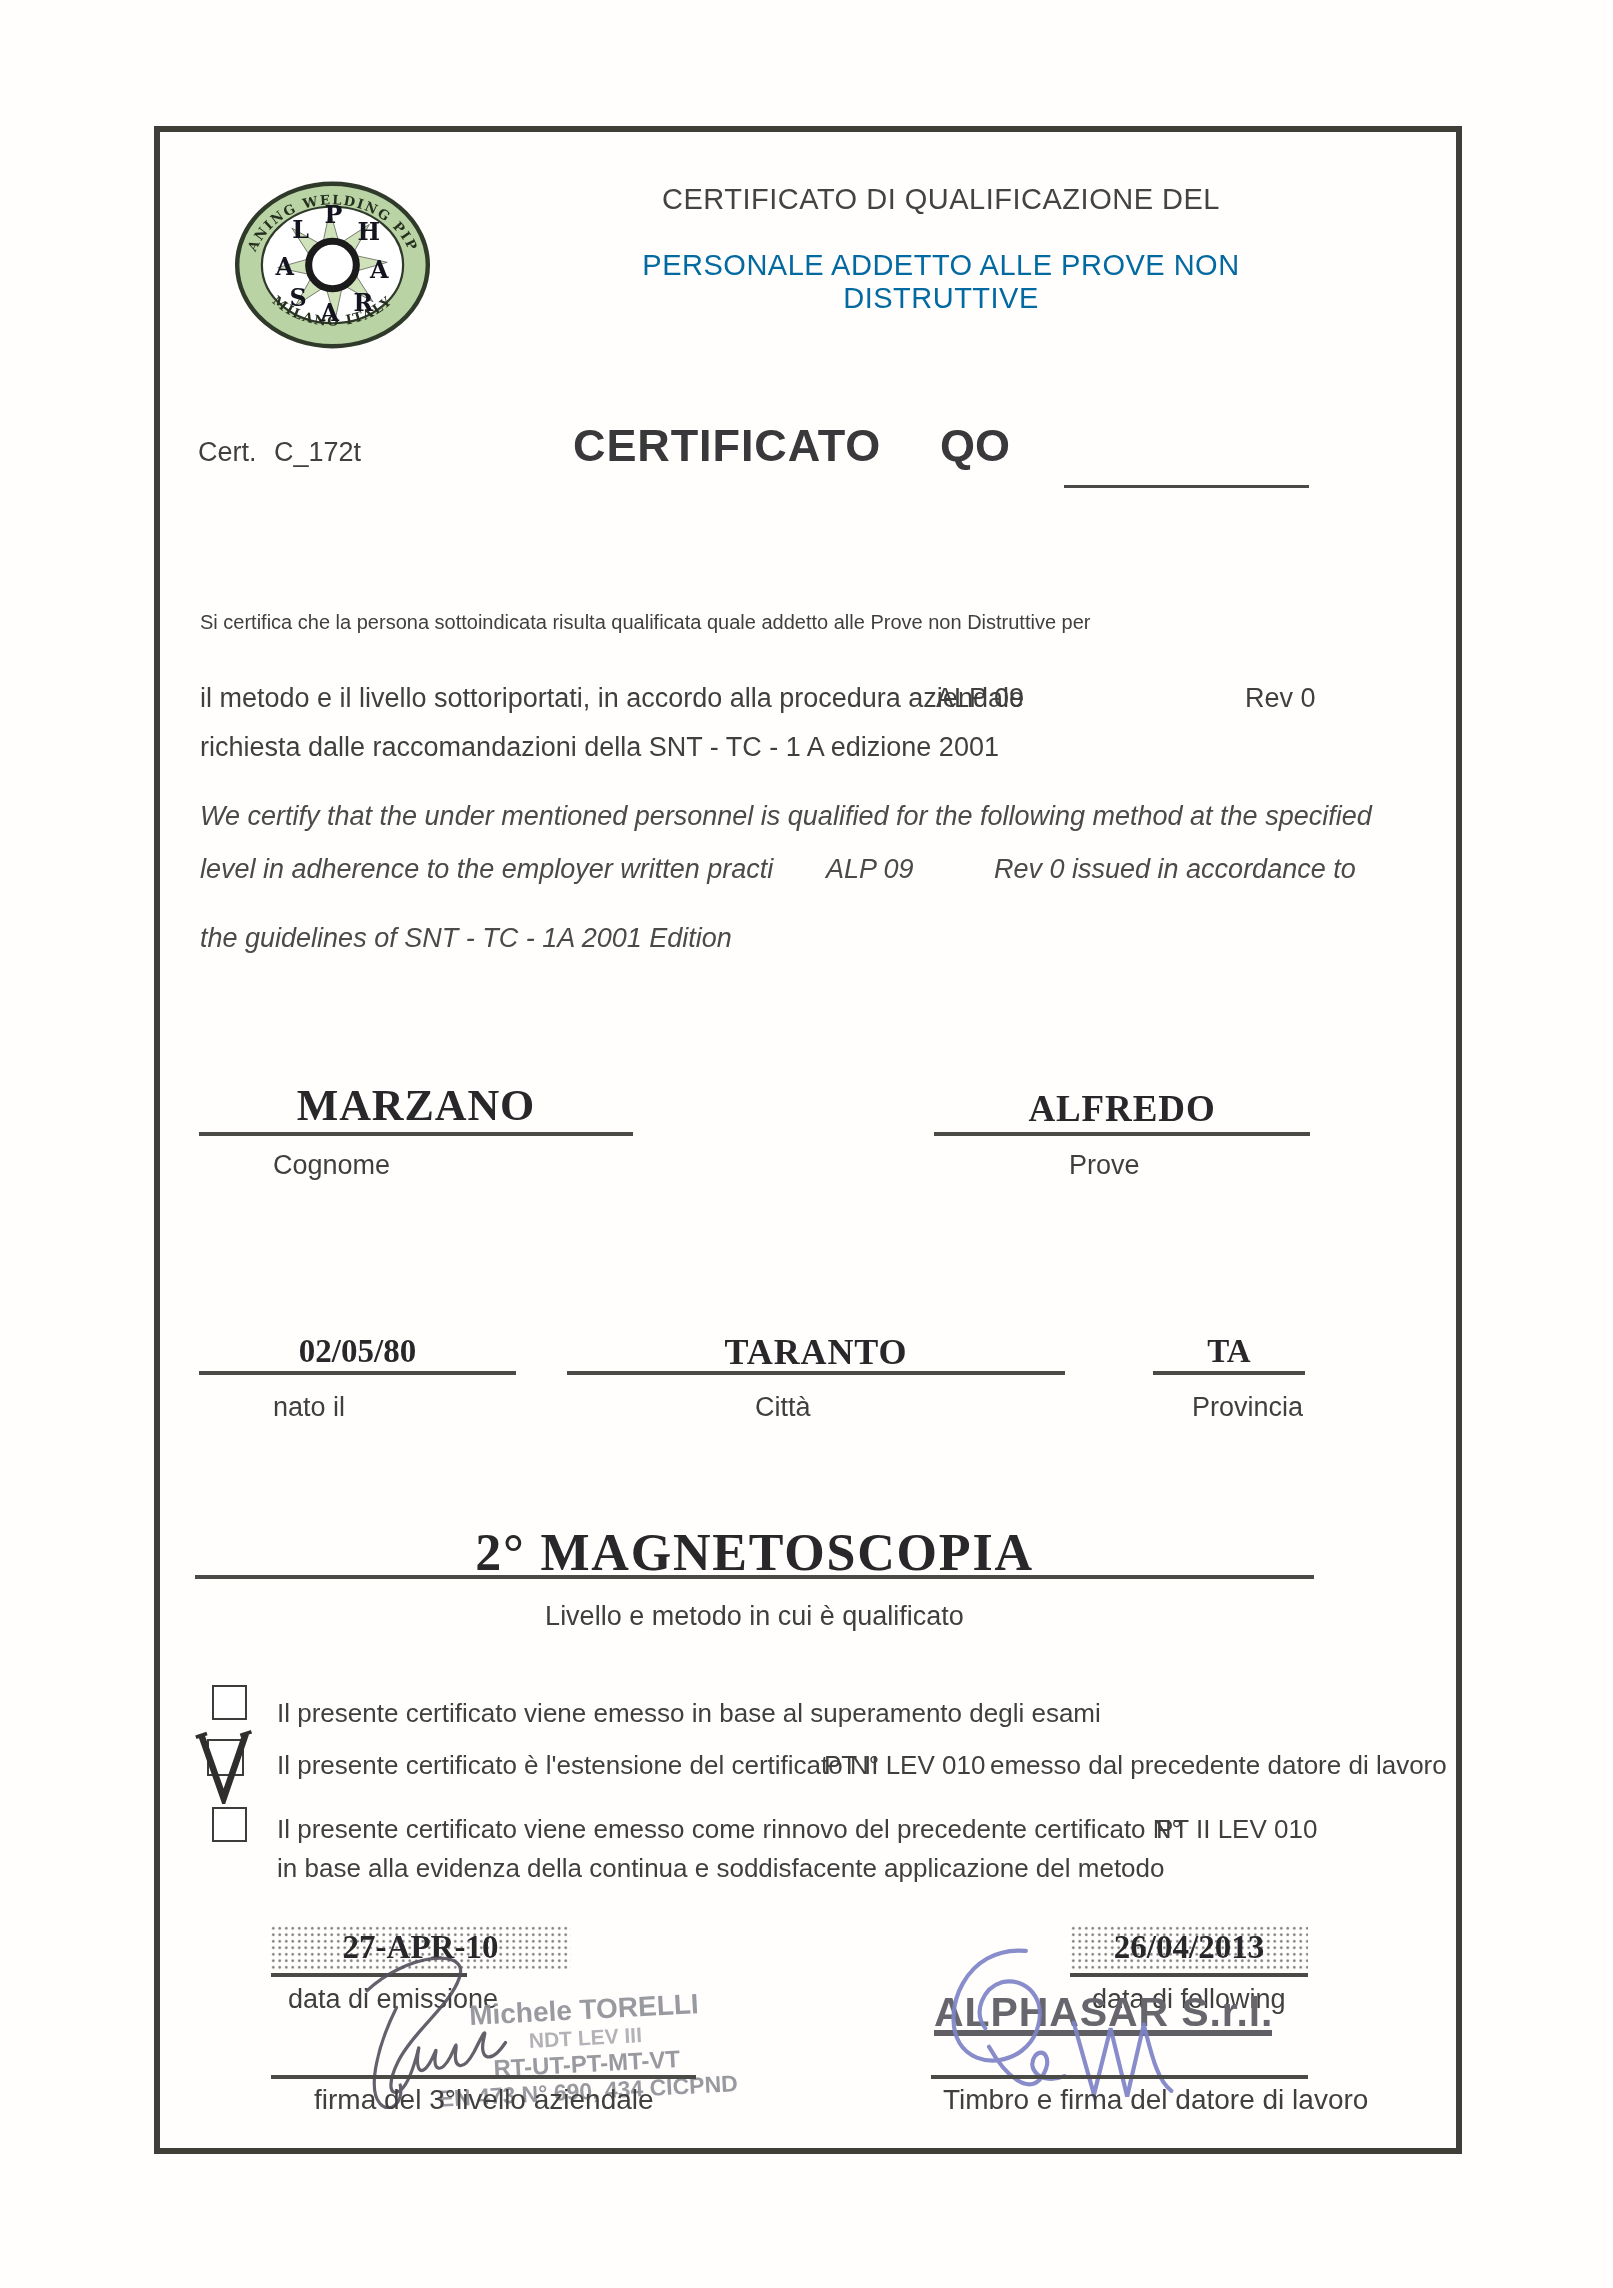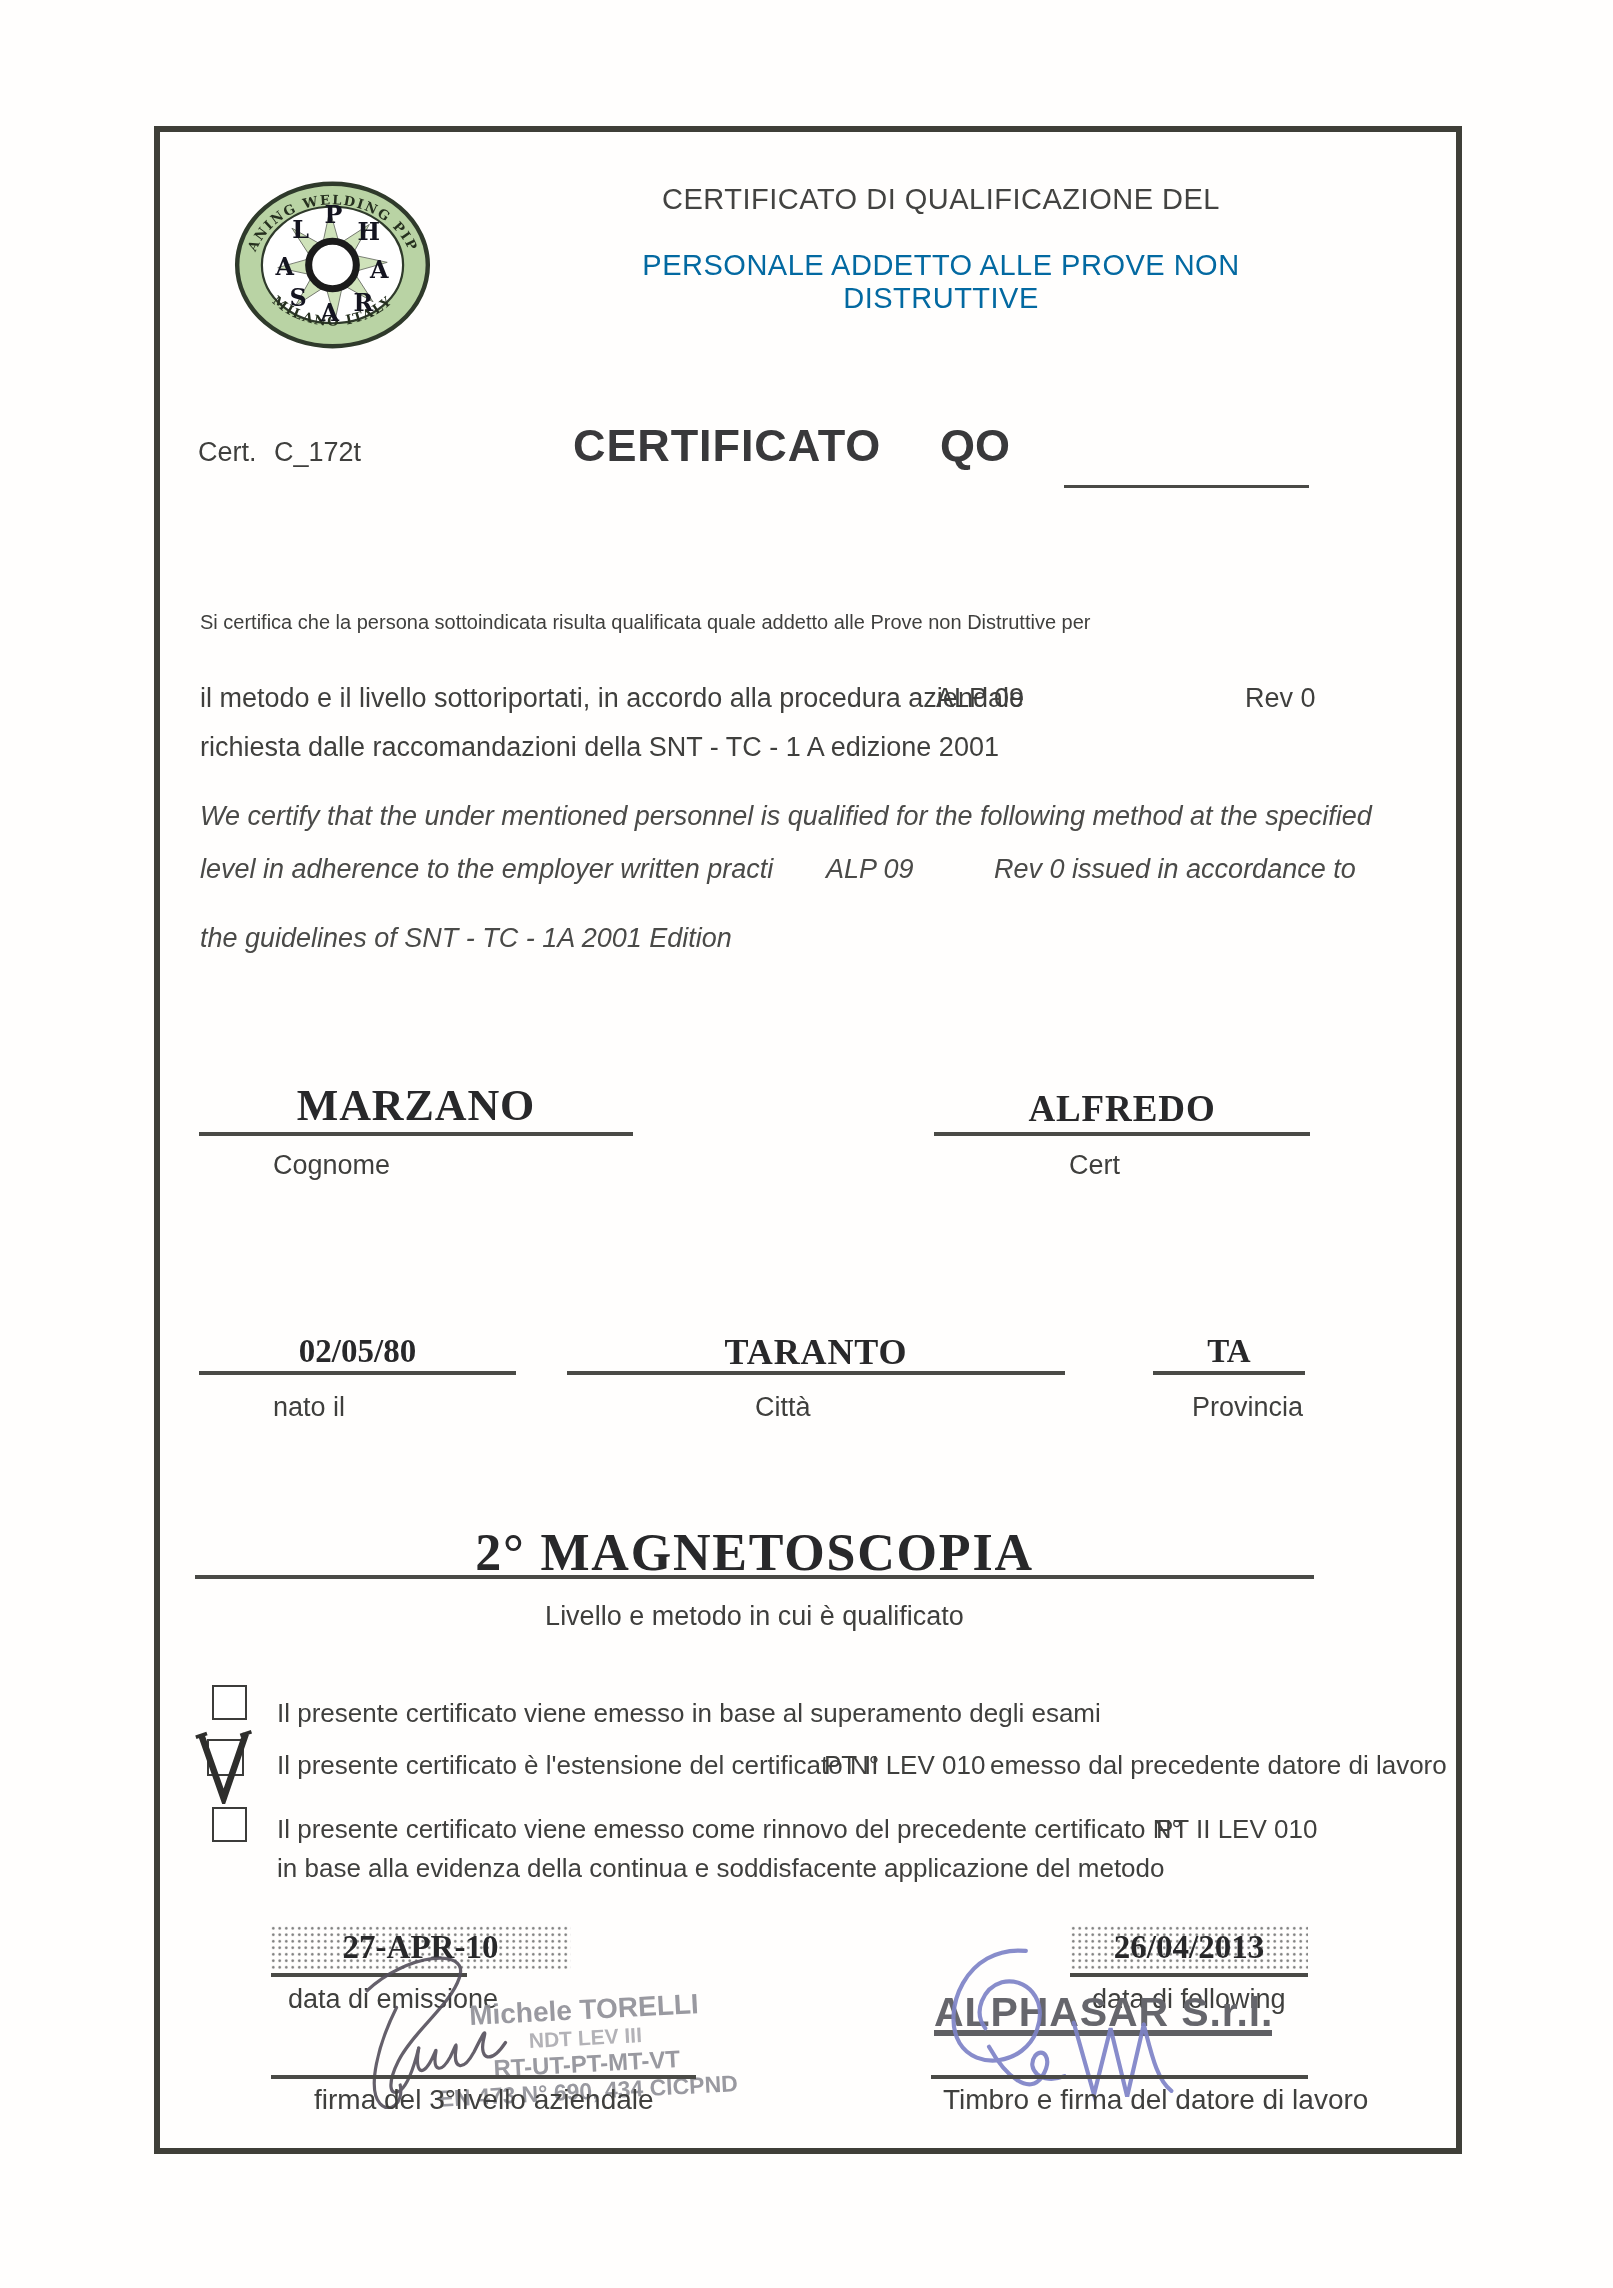--- a/index.html
+++ b/index.html
@@ -84,21 +84,21 @@
   <div class="abs ital" style="left:826px;top:854px;font-size:27px;">ALP 09</div>
   <div class="abs ital" style="left:994px;top:854px;font-size:27px;">Rev 0  issued in accordance to</div>
   <div class="abs ital" style="left:200px;top:923px;font-size:27px;">the guidelines of SNT - TC - 1A  2001 Edition</div>
 
   <div class="abs ctr serifv" style="left:199px;top:1080px;width:434px;font-size:44px;letter-spacing:0.9px;">MARZANO</div>
   <div class="ul" style="left:199px;top:1132px;width:434px;"></div>
   <div class="abs" style="left:273px;top:1150px;font-size:27px;">Cognome</div>
 
   <div class="abs ctr serifv" style="left:934px;top:1087px;width:376px;font-size:37px;letter-spacing:0.9px;">ALFREDO</div>
   <div class="ul" style="left:934px;top:1132px;width:376px;"></div>
-  <div class="abs" style="left:1069px;top:1150px;font-size:27px;">Cert</div>
+  <div class="abs" style="left:1069px;top:1150px;font-size:27px;">Prove</div>
 
   <div class="abs ctr serifv" style="left:199px;top:1333px;width:317px;font-size:33px;">02/05/80</div>
   <div class="ul" style="left:199px;top:1371px;width:317px;"></div>
   <div class="abs" style="left:273px;top:1392px;font-size:27px;">nato il</div>
 
   <div class="abs ctr serifv" style="left:567px;top:1331px;width:498px;font-size:36px;letter-spacing:0.9px;">TARANTO</div>
   <div class="ul" style="left:567px;top:1371px;width:498px;"></div>
   <div class="abs" style="left:755px;top:1392px;font-size:27px;">Città</div>
 
   <div class="abs ctr serifv" style="left:1153px;top:1333px;width:152px;font-size:33px;">TA</div>

